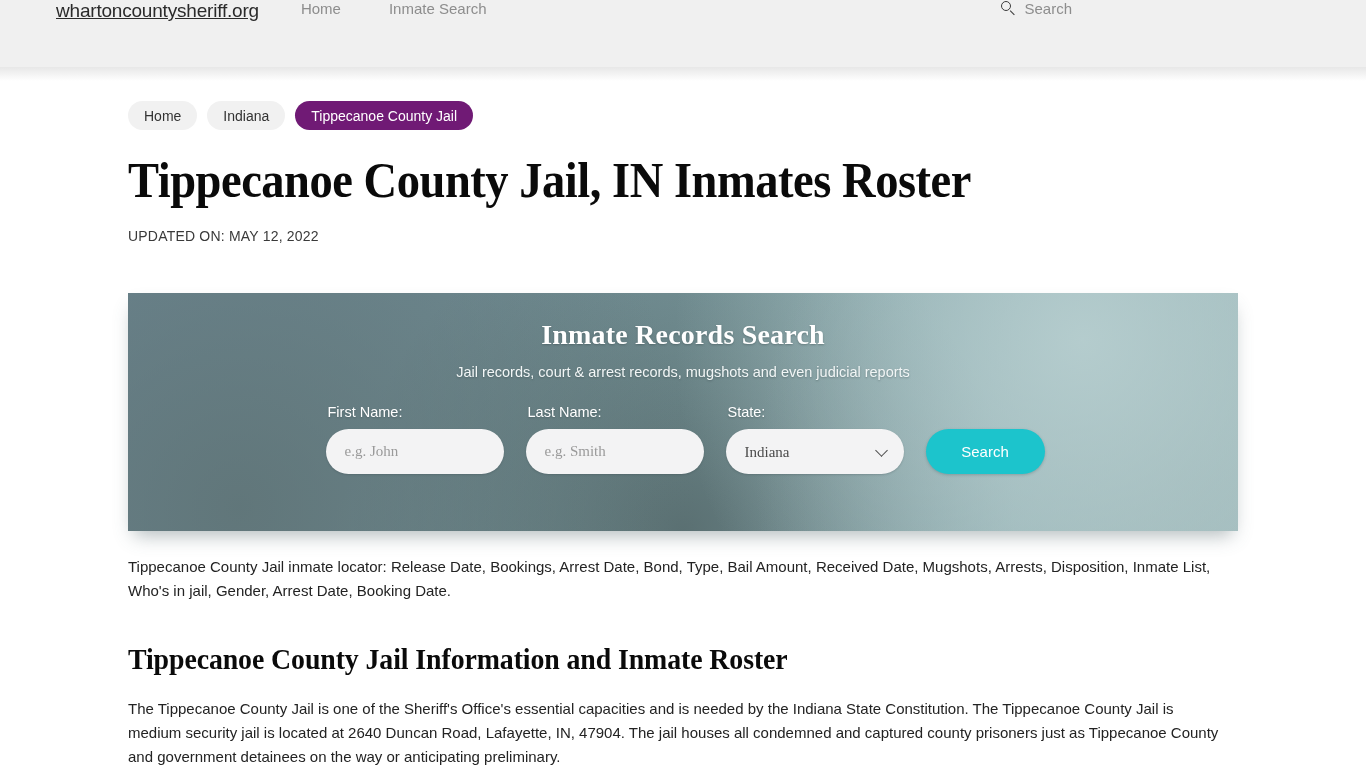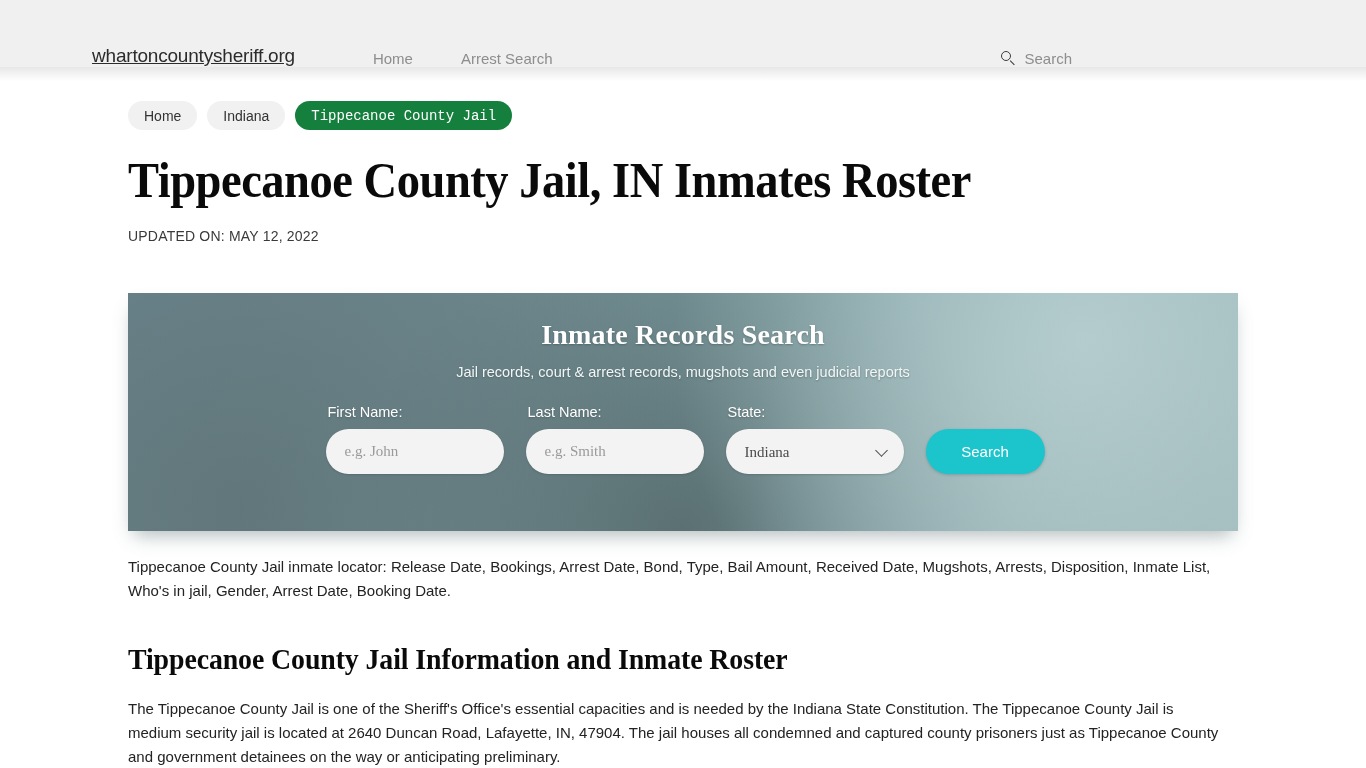--- a/index.html
+++ b/index.html
@@ -12,23 +12,22 @@
     background: #ffffff;
     font-family: "Liberation Sans", sans-serif;
   }
 
   
   .site-header {
     position: relative;
     height: 67px;
     background: #f0f0f0;
     display: flex;
-    align-items: flex-end;
-    padding: 0 128px 0 92px;
-    gap: 36px;
+    align-items: flex-start;
+    padding: 0 128px 0 56px;
   }
   .site-header::after {
     content: "";
     position: absolute;
     left: 0; right: 0; top: 67px;
     height: 14px;
     background: linear-gradient(to bottom, #e7e7e7 0%, rgba(255,255,255,0) 100%);
     pointer-events: none;
   }
   .brand {
@@ -101,23 +100,22 @@
     height: 29px;
     padding: 0 16px;
     border-radius: 15px;
     background: #f1f1f1;
     color: #333333;
     font-size: 14px;
     text-decoration: none;
     white-space: nowrap;
   }
   .crumb.active {
-    background: #15803d;
+    background: #701a75;
     color: #ffffff;
-    font-family: Liberation Mono, monospace;
   }
 
   
   .page-title {
     margin: 24px 0 0 0;
     font-family: "Liberation Serif", "DejaVu Serif", serif;
     font-weight: bold;
     font-size: 50px;
     line-height: 1.06;
     letter-spacing: -0.5px;
@@ -256,21 +254,21 @@
     max-width: 1096px;
   }
 </style>
 </head>
 <body>
 
 <header class="site-header">
   <a class="brand" href="#">whartoncountysheriff.org</a>
   <nav class="nav-links">
     <a class="nav-link" href="#">Home</a>
-    <a class="nav-link" href="#">Arrest Search</a>
+    <a class="nav-link" href="#">Inmate Search</a>
   </nav>
   <div class="header-spacer"></div>
   <div class="header-search">
     <span class="search-glyph">
       <span class="ring"></span>
         <span class="handle"></span>
     </span>
     <span class="header-search-label">Search</span>
   </div>
 </header>

